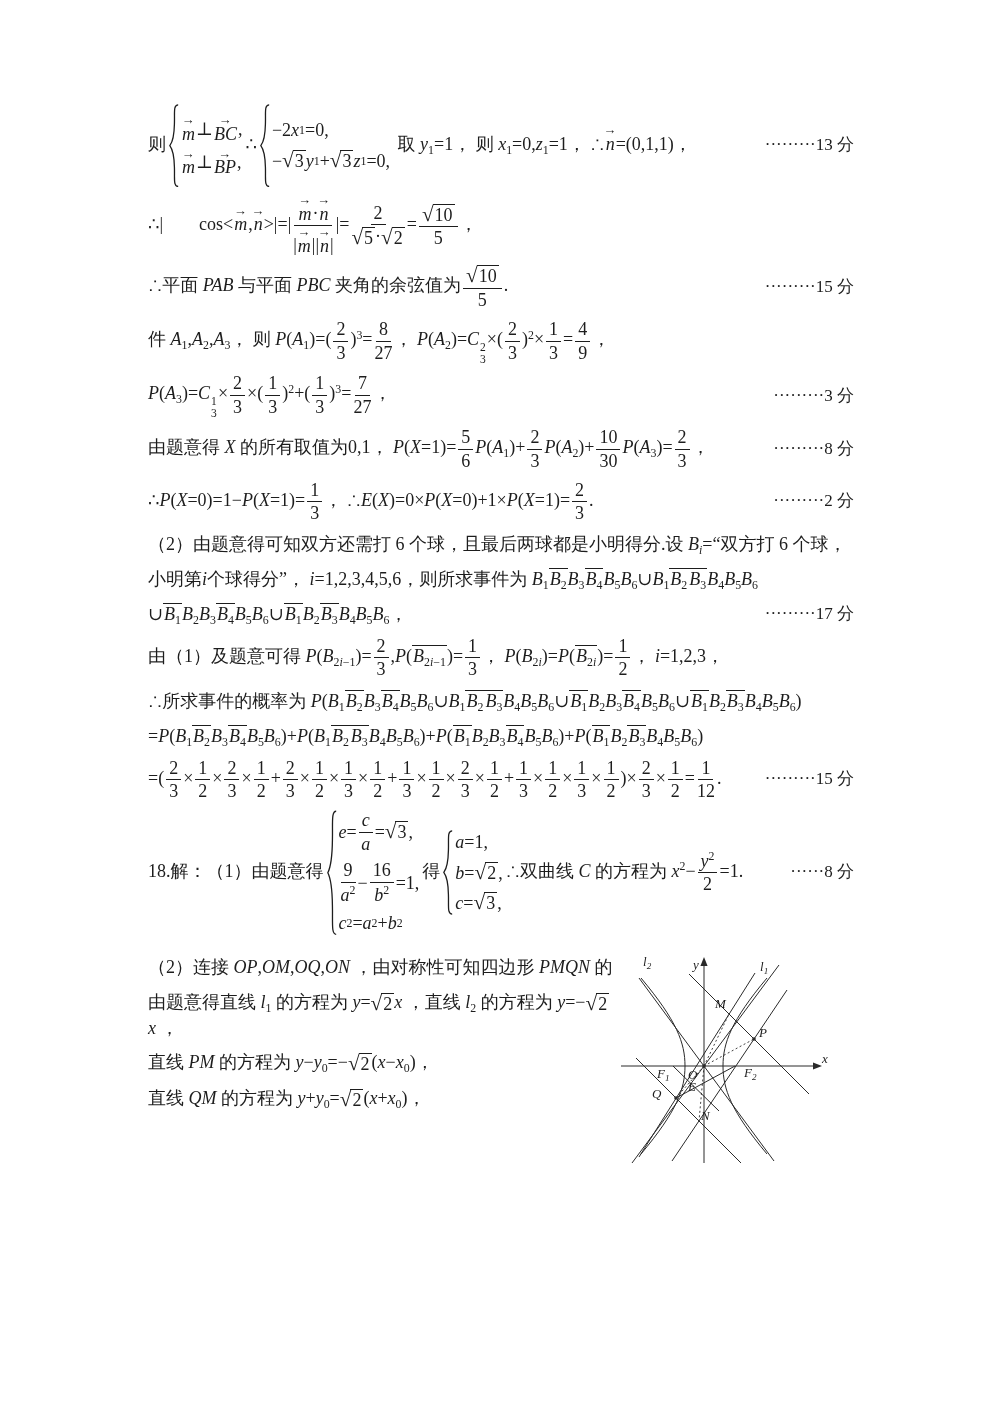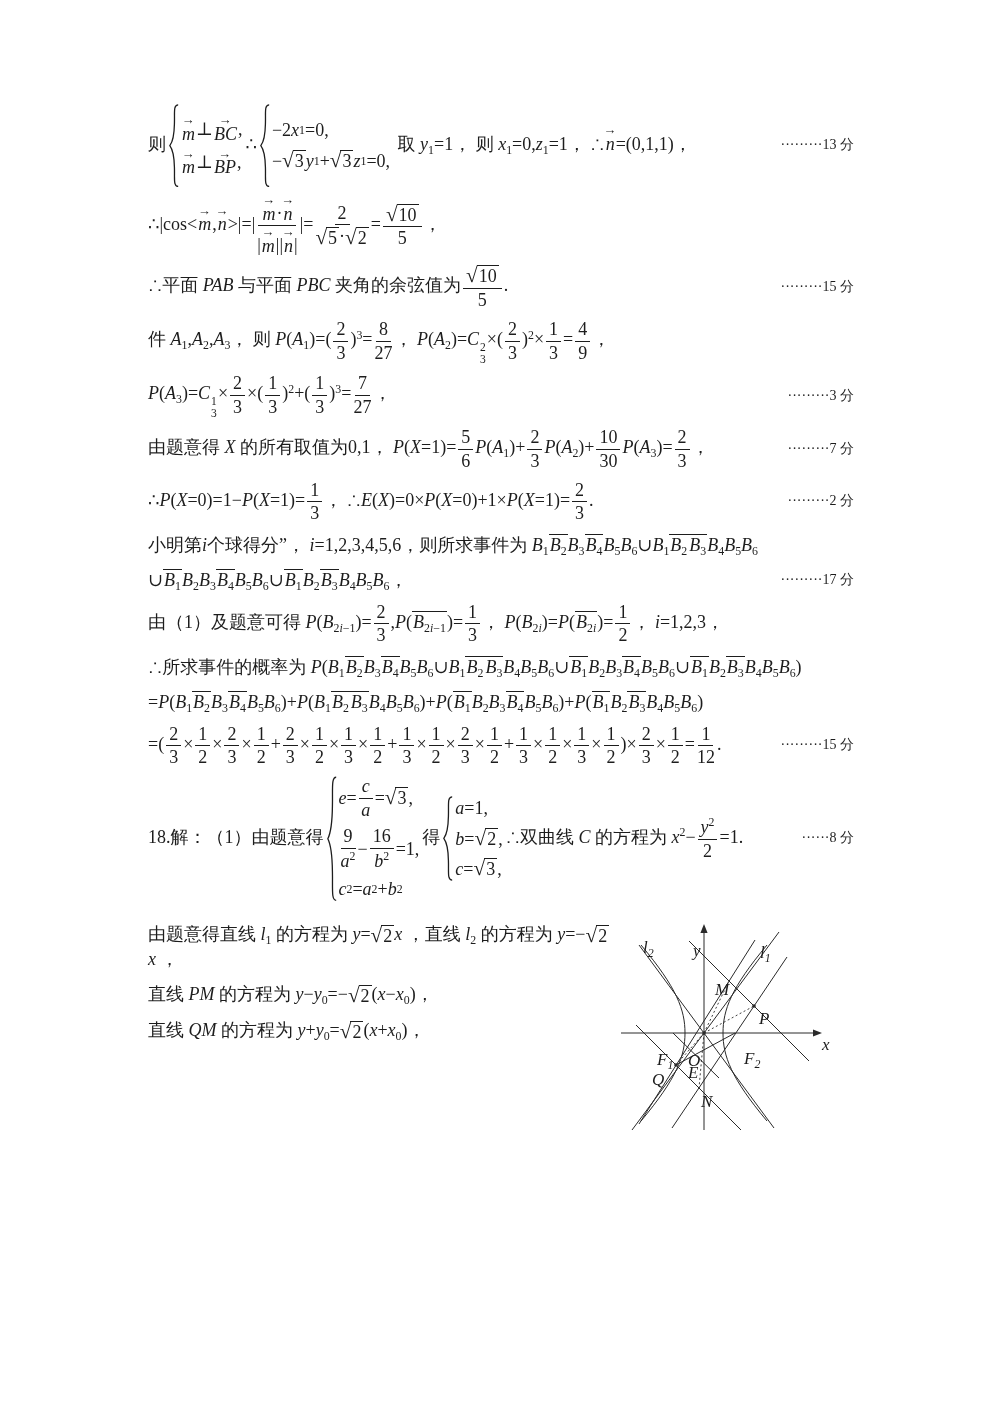--- a/index.html
+++ b/index.html
@@ -1,55 +1,55 @@
 <!DOCTYPE html>
 <html><head>
 <meta charset="utf-8">
 <style>
   html,body{margin:0;padding:0;}
   body{width:992px;height:1403px;background:#ffffff;overflow:hidden;position:relative;
        font-family:"Liberation Serif","DejaVu Serif",serif;color:#1d1d1d;}
   #doc{position:absolute;left:148px;top:96px;width:706px;font-size:18px;line-height:1.35;}
   .line{display:flex;justify-content:space-between;align-items:center;margin:8px 0;}
   .math{flex:1 1 auto;}
-  .score{white-space:nowrap;margin-left:16px;font-size:14px;flex:0 0 auto;}
+  .score{white-space:nowrap;margin-left:16px;font-size:17px;flex:0 0 auto;}
   i{font-family:"Liberation Serif","DejaVu Serif",serif;}
   
   .mfrac{display:inline-flex;flex-direction:column;align-items:center;vertical-align:middle;
          margin:0 2px;text-align:center;line-height:1.15;}
   .mfrac .num{border-bottom:1.4px solid currentColor;padding:0 3px 1px;}
   .mfrac .den{padding-top:1px;}
   
   .msqrt{display:inline-flex;align-items:flex-start;vertical-align:middle;}
   .msqrt .rad{font-size:1.18em;line-height:1;transform:translateY(-0.02em);}
   .msqrt .radbody{border-top:1.4px solid currentColor;line-height:1.15;padding:0 2px;margin-left:-1px;}
   
   .mover{display:inline-block;border-top:1.4px solid currentColor;line-height:1.05;padding:1px 1px 0;margin-top:2px;}
   
   .mvec{position:relative;display:inline-block;padding:0.52em 1px 0;line-height:1;}
   .mvec .var{position:absolute;top:-0.08em;left:50%;transform:translateX(-50%);font-size:0.72em;font-style:normal;}
   
   .msub{font-size:0.66em;vertical-align:-0.32em;}
   .msup{font-size:0.66em;vertical-align:0.55em;}
   .msubsup{display:inline-flex;flex-direction:column;align-items:flex-start;font-size:0.64em;
            line-height:1.05;vertical-align:-0.5em;margin:0 1px;}
-  .mrm{font-style:normal;}
+  .mrm{font-style:normal;padding-left:36px;}
   
   .mcases{display:inline-flex;align-items:center;vertical-align:middle;margin:0 3px;}
   .cbrace{align-self:stretch;width:10px;display:flex;}
   .cbrace svg{width:100%;height:100%;}
   .crows{display:inline-flex;flex-direction:column;gap:6px;padding-left:2px;}
   .crow{display:flex;align-items:center;}
   
   .p2{display:flex;margin-top:10px;}
   .p2text{width:466px;}
   .p2text .line{margin:10px 0;}
   .figwrap{width:235px;height:215px;position:relative;margin-left:5px;margin-top:8px;flex:0 0 auto;}
   .figwrap svg{position:absolute;left:0;top:0;}
-  .figlabel{position:absolute;font-style:italic;font-size:17px;line-height:1;margin-top:17px;}
+  .figlabel{position:absolute;font-style:italic;font-size:13px;line-height:1;}
   .figlabel .msub{font-size:0.7em;}
 </style>
 </head>
 <body style="background: rgb(255, 255, 255); color: rgb(29, 29, 29);">
 
 <main id="doc">
   <div id="main-lines">
       <div class="line">
         <span class="math">则<span class="mcases">
             <span class="cbrace">
@@ -158,31 +158,34 @@
           </span><i>P</i>(<i>A</i><span class="msub">1</span>)+<span class="mfrac">
             <span class="num">2</span>
             <span class="den">3</span>
           </span><i>P</i>(<i>A</i><span class="msub">2</span>)+<span class="mfrac">
             <span class="num">10</span>
             <span class="den">30</span>
           </span><i>P</i>(<i>A</i><span class="msub">3</span>)=<span class="mfrac">
             <span class="num">2</span>
             <span class="den">3</span>
           </span>，</span>
-        <span class="score">·········7 分</span>
+        <span class="score">·········8 分</span>
       </div>
       <div class="line">
         <span class="math">∴<i>P</i>(<i>X</i>=0)=1−<i>P</i>(<i>X</i>=1)=<span class="mfrac">
             <span class="num">1</span>
             <span class="den">3</span>
           </span>， ∴<i>E</i>(<i>X</i>)=0×<i>P</i>(<i>X</i>=0)+1×<i>P</i>(<i>X</i>=1)=<span class="mfrac">
             <span class="num">2</span>
             <span class="den">3</span>
           </span>.</span>
         <span class="score">·········2 分</span>
+      </div>
+      <div class="line">
+        <span class="math">（2）由题意得可知双方还需打 6 个球，且最后两球都是小明得分.设 <i>B</i><span class="msub"><i>i</i></span>=“双方打 6 个球，</span>
       </div>
       <div class="line">
         <span class="math">小明第<i>i</i>个球得分”， <i>i</i>=1,2,3,4,5,6，则所求事件为 <i>B</i><span class="msub">1</span><span class="mover"><i>B</i><span class="msub">2</span></span><i>B</i><span class="msub">3</span><span class="mover"><i>B</i><span class="msub">4</span></span><i>B</i><span class="msub">5</span><i>B</i><span class="msub">6</span>∪<i>B</i><span class="msub">1</span><span class="mover"><i>B</i><span class="msub">2</span></span><span class="mover"><i>B</i><span class="msub">3</span></span><i>B</i><span class="msub">4</span><i>B</i><span class="msub">5</span><i>B</i><span class="msub">6</span></span>
       </div>
       <div class="line">
         <span class="math">∪<span class="mover"><i>B</i><span class="msub">1</span></span><i>B</i><span class="msub">2</span><i>B</i><span class="msub">3</span><span class="mover"><i>B</i><span class="msub">4</span></span><i>B</i><span class="msub">5</span><i>B</i><span class="msub">6</span>∪<span class="mover"><i>B</i><span class="msub">1</span></span><i>B</i><span class="msub">2</span><span class="mover"><i>B</i><span class="msub">3</span></span><i>B</i><span class="msub">4</span><i>B</i><span class="msub">5</span><i>B</i><span class="msub">6</span>，</span>
         <span class="score">·········17 分</span>
       </div>
       <div class="line">
         <span class="math">由（1）及题意可得 <i>P</i>(<i>B</i><span class="msub">2<i>i</i>−1</span>)=<span class="mfrac">
@@ -306,20 +309,23 @@
             </span>
           </span>∴双曲线 <i>C</i> 的方程为 <i>x</i><span class="msup">2</span>−<span class="mfrac">
             <span class="num"><i>y</i><span class="msup">2</span></span>
             <span class="den">2</span>
           </span>=1.</span>
         <span class="score">······8 分</span>
       </div>
     </div>
   <div class="p2">
     <div class="p2text">
+        <div class="line">
+          <span class="math">（2）连接 <i>OP</i>,<i>OM</i>,<i>OQ</i>,<i>ON</i> ，由对称性可知四边形 <i>PMQN</i> 的</span>
+        </div>
         <div class="line">
           <span class="math">由题意得直线 <i>l</i><span class="msub">1</span> 的方程为 <i>y</i>=<span class="msqrt">
               <span class="rad">√</span>
               <span class="radbody">2</span>
             </span><i>x</i> ，直线 <i>l</i><span class="msub">2</span> 的方程为 <i>y</i>=−<span class="msqrt">
               <span class="rad">√</span>
               <span class="radbody">2</span>
             </span><i>x</i> ，</span>
         </div>
         <div class="line">

